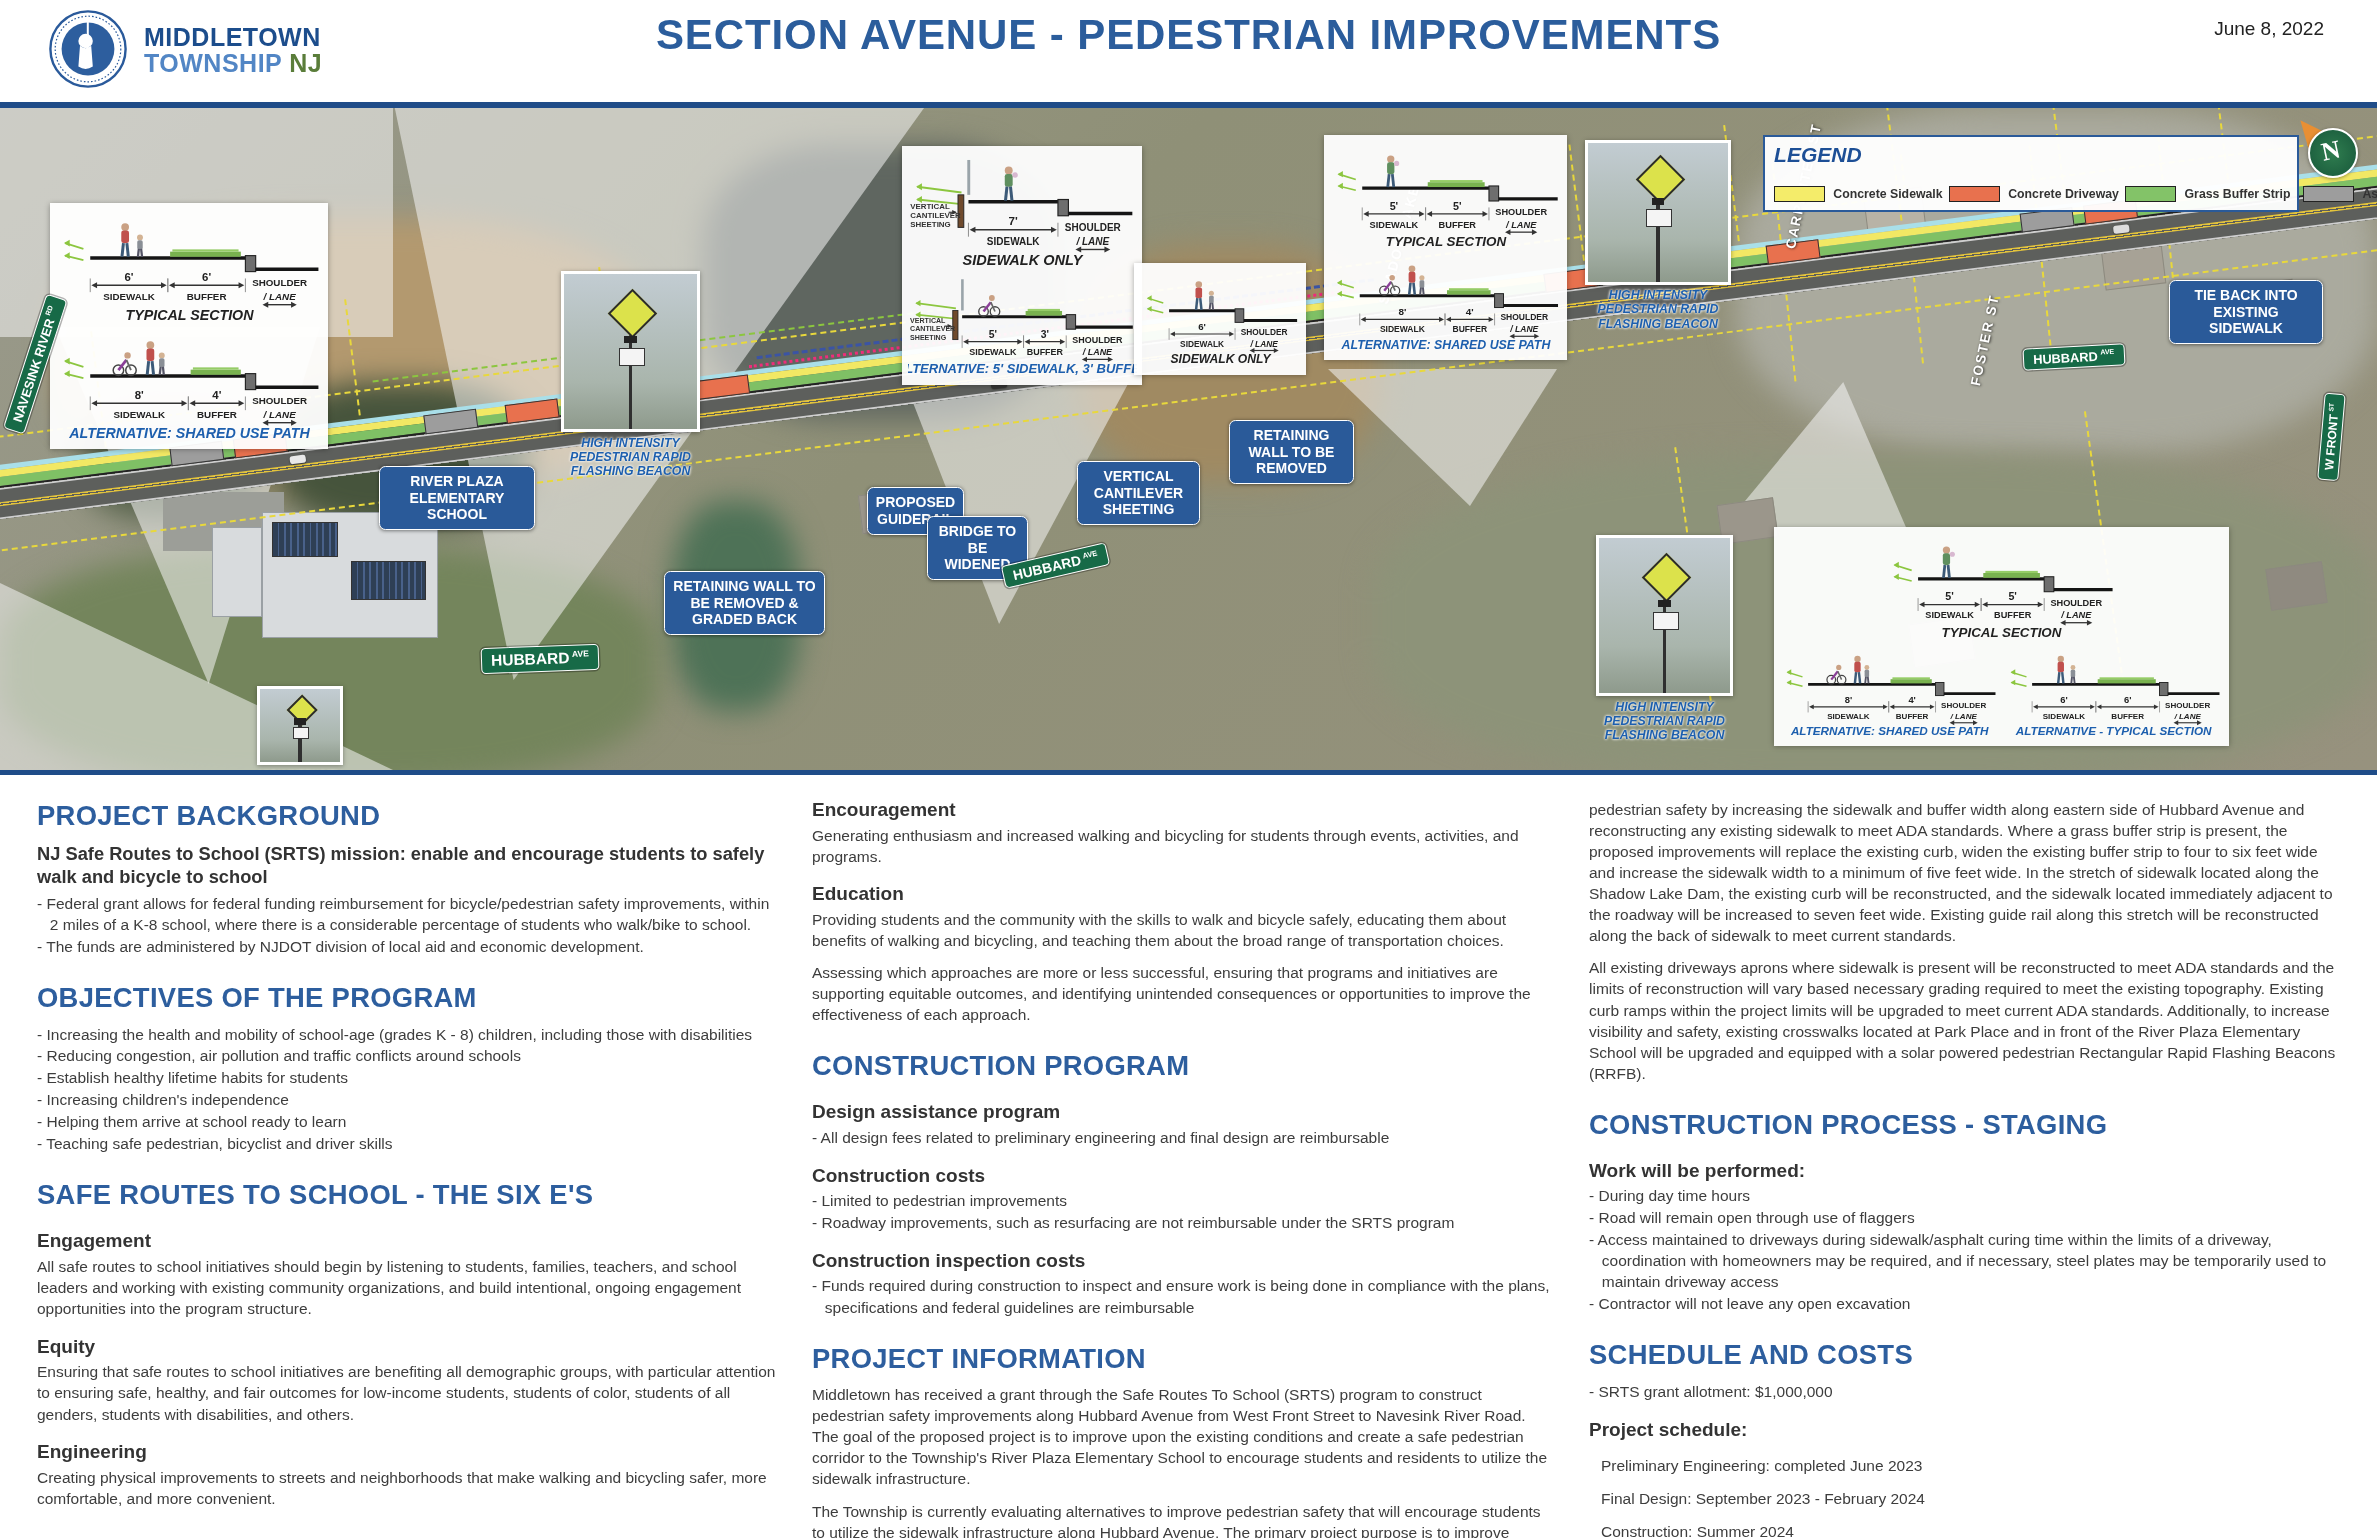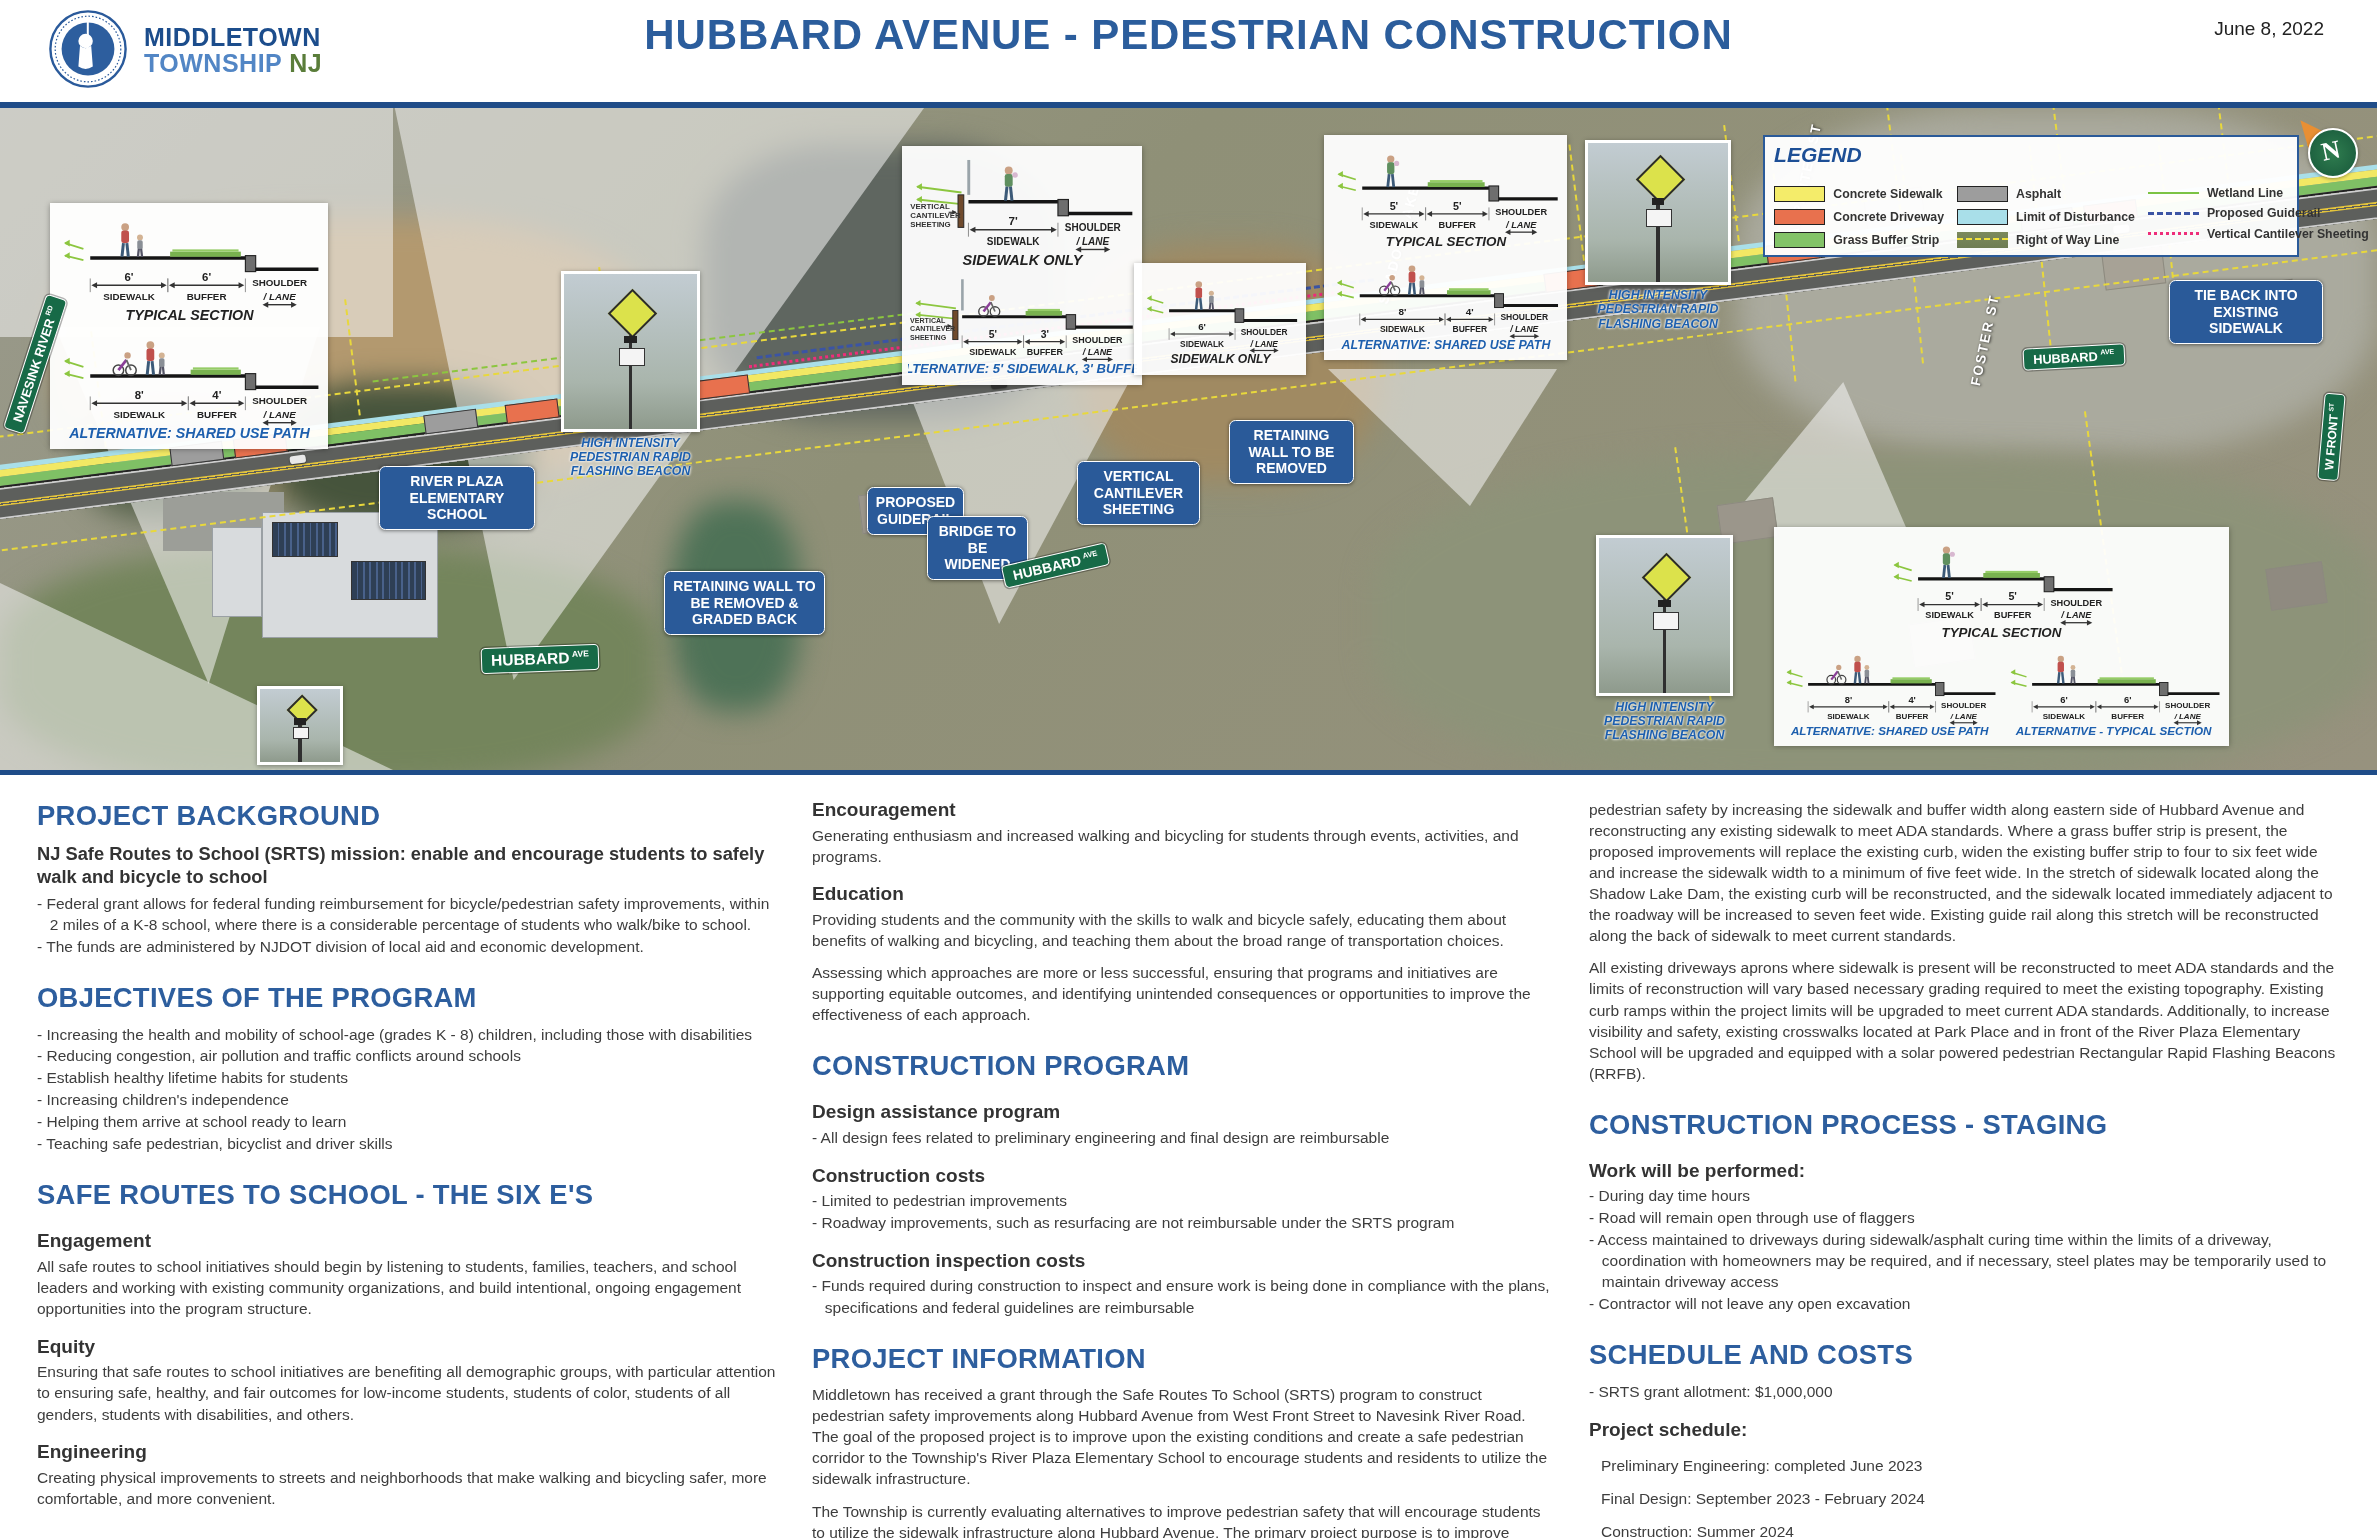--- a/index.html
+++ b/index.html
@@ -61,21 +61,21 @@
   .bk-plate{position:absolute;left:50%;top:48%;width:24px;height:15.5px;margin-left:-12px;background:#f4f4f4;border:1.8px solid #333;}
   .bk-light{position:absolute;left:50%;top:40%;width:12.8px;height:7.3px;margin-left:-6.4px;background:#222;}
   .beacon.small .bk-diamond{width:18.3px;height:18.3px;margin-left:-9.1px;}
   .beacon.small .bk-plate{width:14.6px;height:10px;margin-left:-7.3px;top:52%;}
   .beacon-label{margin-top:3.7px;text-align:center;font-weight:700;font-style:italic;font-size:12.3px;line-height:1.15;color:#1d5fae;text-shadow:0 0 2.7px #fff,0 0 2.7px #fff;}
   .beacon.small .beacon-label{font-size:10.5px;}
   
   .legend{position:absolute;z-index:7;left:1763px;top:27.4px;width:514px;background:rgba(255,255,255,.96);border:2.7px solid #2a5a99;padding:5.5px 9.1px 7.3px 9.1px;}
   .legend-title{font-size:21px;font-weight:800;color:#1d4f96;margin-bottom:19px;font-style:italic;}
   .lg-cols{display:flex;gap:12.8px;}
-  .lg-col{display:flex;flex-direction:column;gap:6.4px;flex:1;}
+  .lg-col{display:flex;flex-direction:row;gap:6.4px;flex:1;}
   .lg-row{display:flex;align-items:center;gap:8.2px;}
   .lg-sw{flex:0 0 auto;width:51px;height:16.5px;border:1.4px solid #222;box-sizing:border-box;}
   .lg-line{flex:0 0 auto;width:51px;height:0;}
   .lg-photo{flex:0 0 auto;width:51px;height:16.5px;background:linear-gradient(#7b8a5c,#6e7c52);position:relative;overflow:hidden;}
   .lg-photo::after{content:"";position:absolute;left:0;top:6.4px;width:100%;border-top:2.3px dashed #f2e23c;}
   .lg-lab{font-size:12.3px;font-weight:700;color:#333;white-space:nowrap;}
   .north{position:absolute;z-index:7;left:2301px;top:12.8px;width:53px;height:53px;}
   .north .disc{position:absolute;left:7.3px;top:7.3px;width:46px;height:46px;border-radius:50%;background:radial-gradient(#2f7d4f,#17573a);border:2.7px solid #fff;box-shadow:0 0.9px 3.7px rgba(0,0,0,.4);}
   .north .n{position:absolute;left:7.3px;top:7.3px;width:46px;height:46px;display:flex;align-items:center;justify-content:center;color:#fff;font-weight:800;font-size:25.6px;transform:rotate(-12deg);font-family:"Liberation Serif",serif;}
   .north .ptr{position:absolute;left:-3.7px;top:-3.7px;width:0;height:0;border-left:12px solid transparent;border-right:12px solid transparent;border-bottom:27.4px solid #e88f33;transform:rotate(-40deg);}
@@ -106,21 +106,21 @@
       <circle cx="50" cy="50" r="41" fill="none" stroke="#2a5a9b" stroke-width="1.5" stroke-dasharray="2 2.5"></circle>
       <circle cx="50" cy="50" r="33" fill="#2d5e9e"></circle>
       <rect x="48.5" y="14" width="2.5" height="40" fill="#fff"></rect>
       <circle cx="47" cy="40" r="9" fill="#fff"></circle>
       <path d="M40 46 Q47 52 54 46 L56 72 Q47 78 38 72 Z" fill="#fff"></path>
     </svg>
     <div class="logo-text">
       <div class="logo-l1">MIDDLETOWN</div>
       <div class="logo-l2"><span>TOWNSHIP</span> <span class="logo-nj">NJ</span></div>
     </div>
-    <div class="title">HUBBARD AVENUE - PEDESTRIAN CONSTRUCTION</div>
+    <div class="title">SECTION AVENUE - PEDESTRIAN IMPROVEMENTS</div>
     <div class="date">June 8, 2022</div>
   </div>
   <div class="rule top"></div>
 
   <div class="map">
 
     <div class="blob" style="left:55px;top:110px;width:604px;height:274px;background:#b3996f;"></div>
     <div class="blob" style="left:274px;top:274px;width:256px;height:146px;background:#46543c;"></div>
     <div class="blob" style="left:82px;top:302px;width:183px;height:110px;background:#55614a;"></div>
     <div class="blob" style="left:704px;top:37px;width:357px;height:274px;background:#5f6660;border-radius:35%;"></div>

